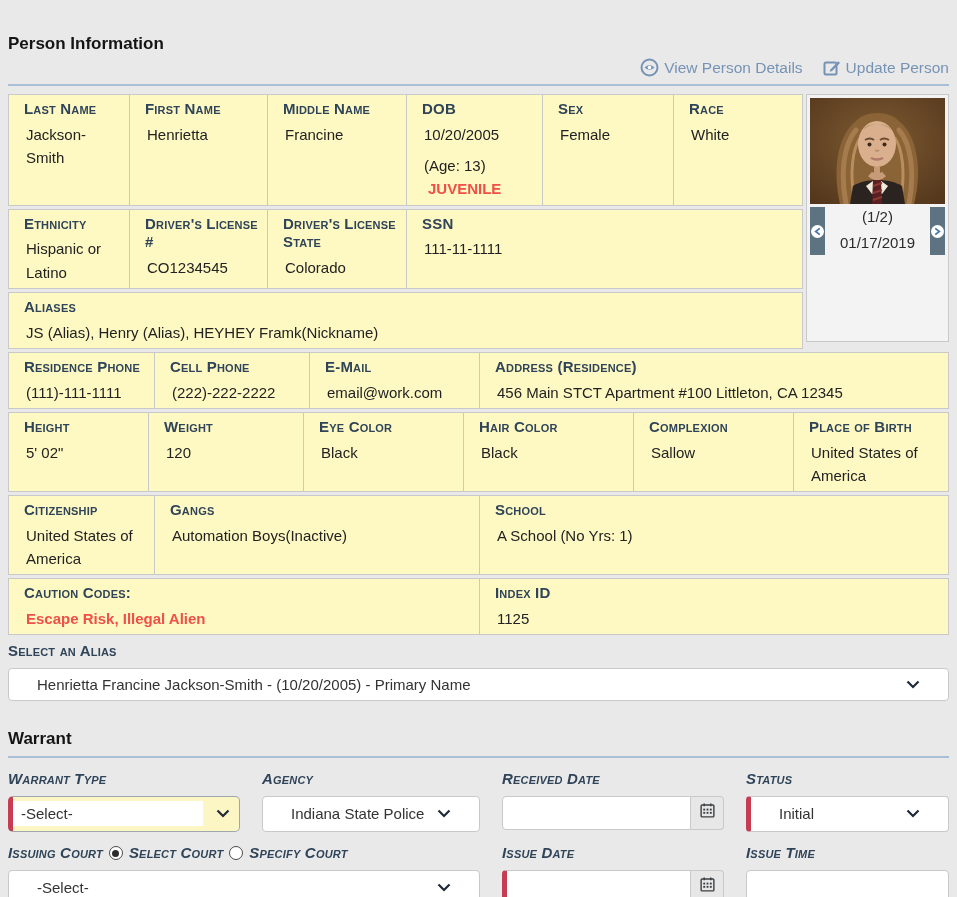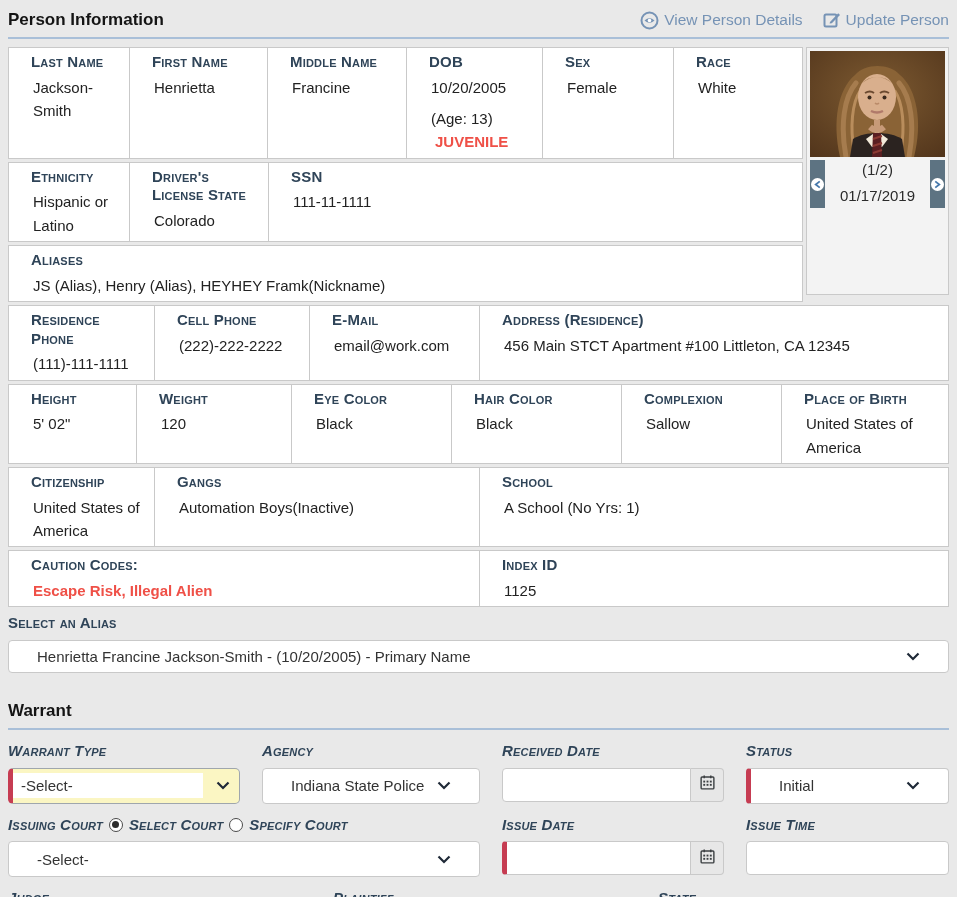--- a/index.html
+++ b/index.html
@@ -5,43 +5,43 @@
 <style>
   * { box-sizing: border-box; }
   html,body { margin:0; padding:0; background:#e9e9e9; font-family:"Liberation Sans", sans-serif; }
   .page { width:957px; height:897px; padding:8px 8px 0 8px; overflow:hidden; }
 
   
   .sec-head { display:flex; justify-content:space-between; align-items:center;
               border-bottom:2px solid #a9bfd8; padding:2px 0 7px 0; }
   .sec-title { font-weight:bold; font-size:17px; color:#141414; }
   .head-links { display:flex; gap:20px; }
-  .head-link { color:#7693b5; font-size:15.5px; display:flex; align-items:center; gap:5px; cursor:pointer; }
+  .head-link { color:#7693b5; font-size:15.5px; display:flex; align-items:center; gap:5px; cursor:pointer;margin-top:48px; }
   .head-link svg { display:block; }
 
   
   .info { margin-top:8px; }
   .top-block { display:flex; align-items:flex-start; }
   .left-grid { width:797px; }
   .irow { display:flex; margin-bottom:3px; }
-  .cell { border:1px solid #c9c9c9; background:#ffffff; padding:5px 9px 4px 22px; }
+  .cell { border:1px solid #c9c9c9; background:#fef9c3; padding:5px 9px 4px 15px; }
   .irow .cell:not(:first-child) { border-left:0; }
   .lbl { font-variant:small-caps; font-weight:bold; color:#2f4458; font-size:15px; letter-spacing:.2px; line-height:1.25; }
   .val { font-size:15px; color:#222; margin-top:4px; line-height:1.55; padding-left:2px; }
   .val.red { color:#ef5047; font-weight:bold; }
   .h110 { min-height:110px; } .h80 { min-height:80px; } .h52 { min-height:52px; }
 
   
   .w1a{width:122px}.w1b{width:138px}.w1c{width:139px}.w1d{width:136px}.w1e{width:131px}.w1f{flex:1}
   
   .w2a{width:122px}.w2b{width:138px}.w2c{width:139px}.w2d{flex:1}
   .wfull{flex:1}
   
   .w4a{width:147px}.w4b{width:155px}.w4c{width:170px}.w4d{flex:1}
-  .w5a{width:129px}.w5b{width:155px}.w5c{width:160px}.w5d{width:170px}.w5e{width:160px}.w5f{flex:1}
+  .w5a{width:141px}.w5b{width:155px}.w5c{width:160px}.w5d{width:170px}.w5e{width:160px}.w5f{flex:1}
   .w6a{width:147px}.w6b{width:325px}.w6c{width:160px}.w6d{flex:1}
   .w7a{width:472px}.w7b{flex:1}
 
   
   .photo-panel { width:143px; height:248px; margin-left:3px; border:1px solid #c9c9c9;
                  background:#f3f3f3; padding:3px; position:relative; }
   .photo-panel svg.portrait { display:block; }
   .photo-caption { text-align:center; font-size:15px; color:#2b2b2b; line-height:1.75; padding-top:0; }
   .nav-bar { position:absolute; top:112px; width:15px; height:48px; background:#5d7382;
              display:flex; align-items:center; justify-content:center; cursor:pointer; }
@@ -144,20 +144,24 @@
           <div class="cell h110 w1f">
             <div class="lbl">Race</div>
             <div class="val">White</div>
           </div>
         </div>
 
         <div class="irow">
           <div class="cell h80 w2a">
             <div class="lbl">Ethnicity</div>
             <div class="val">Hispanic or Latino</div>
+          </div>
+          <div class="cell h80 w2b">
+            <div class="lbl">Driver's License #</div>
+            <div class="val">CO1234545</div>
           </div>
           <div class="cell h80 w2c">
             <div class="lbl">Driver's License State</div>
             <div class="val">Colorado</div>
           </div>
           <div class="cell h80 w2d">
             <div class="lbl">SSN</div>
             <div class="val">111-11-1111</div>
           </div>
         </div>

